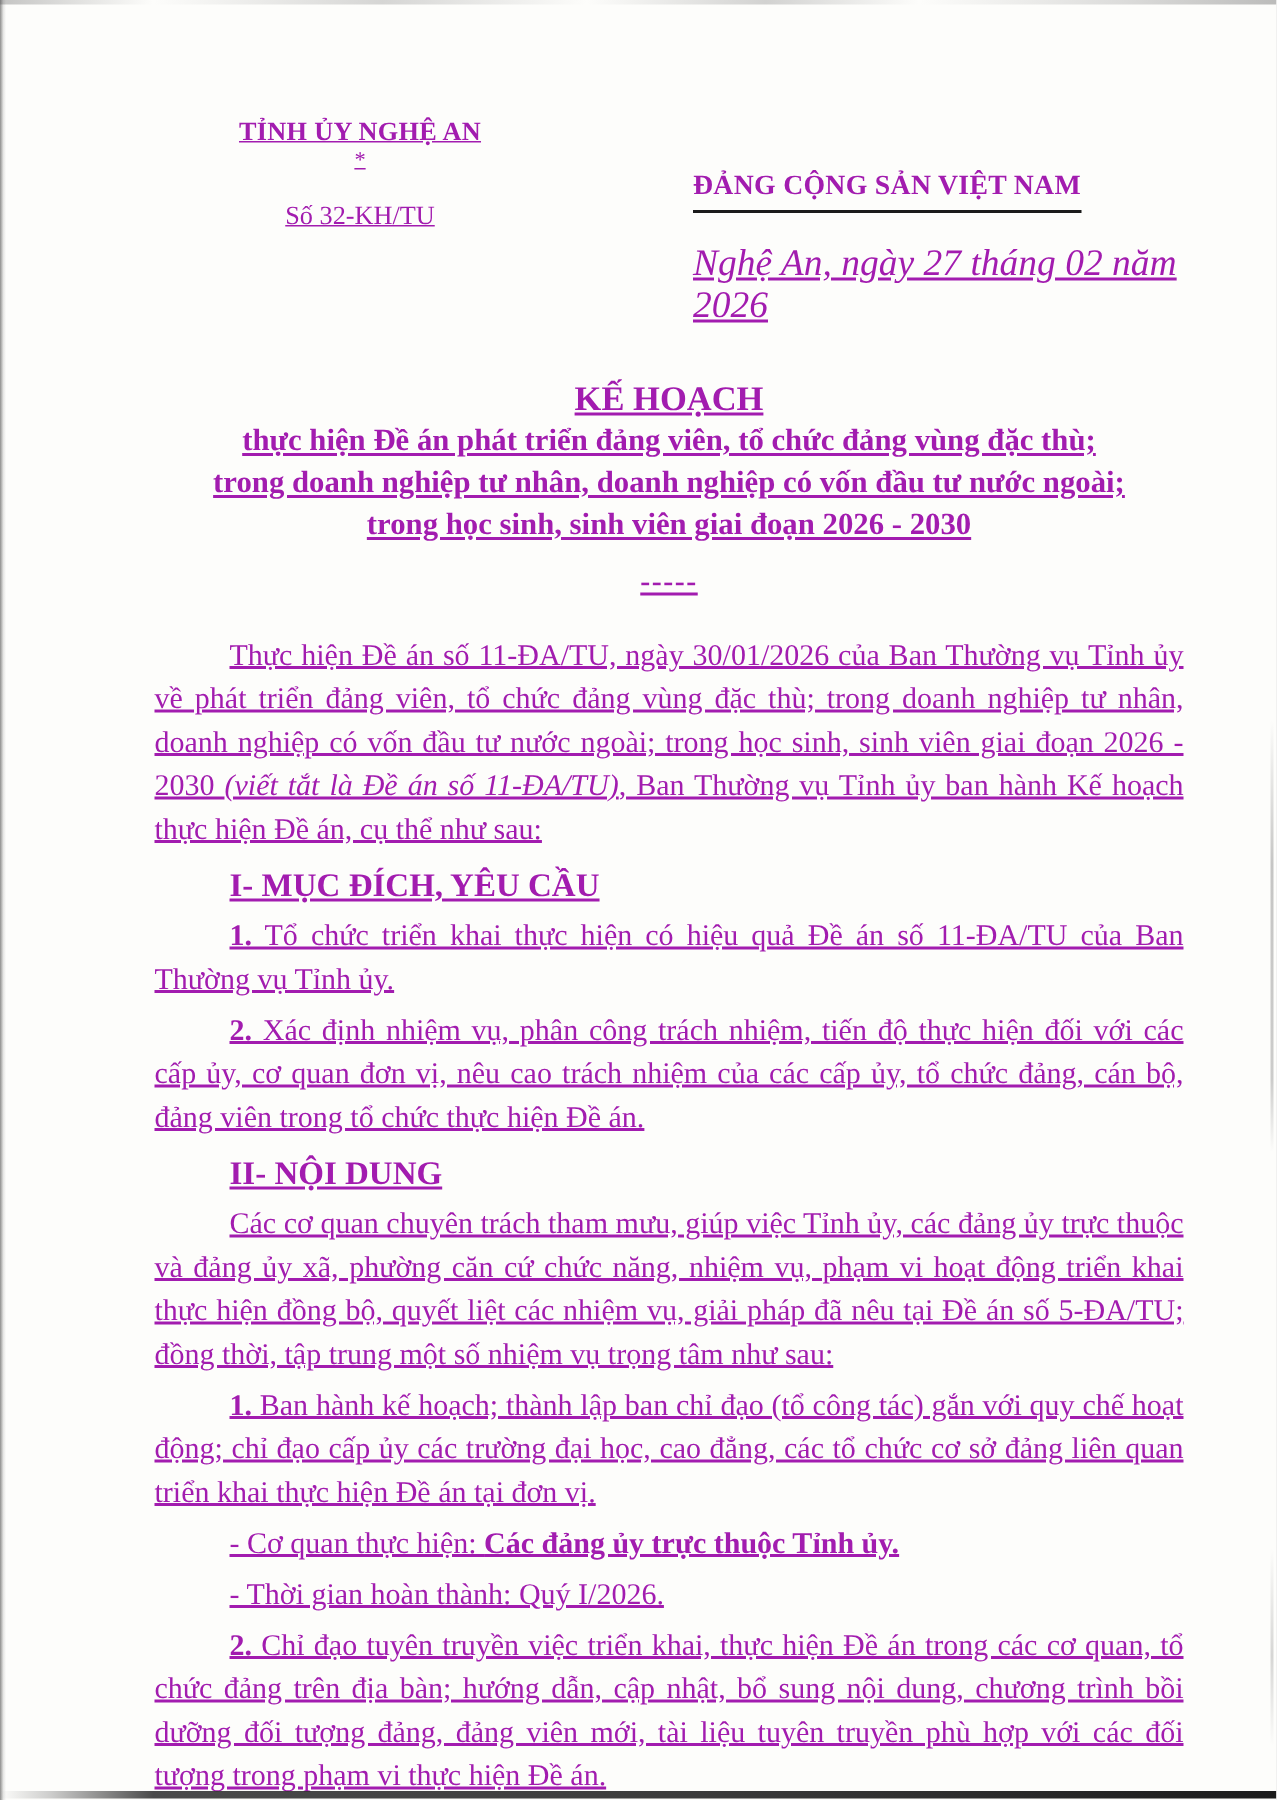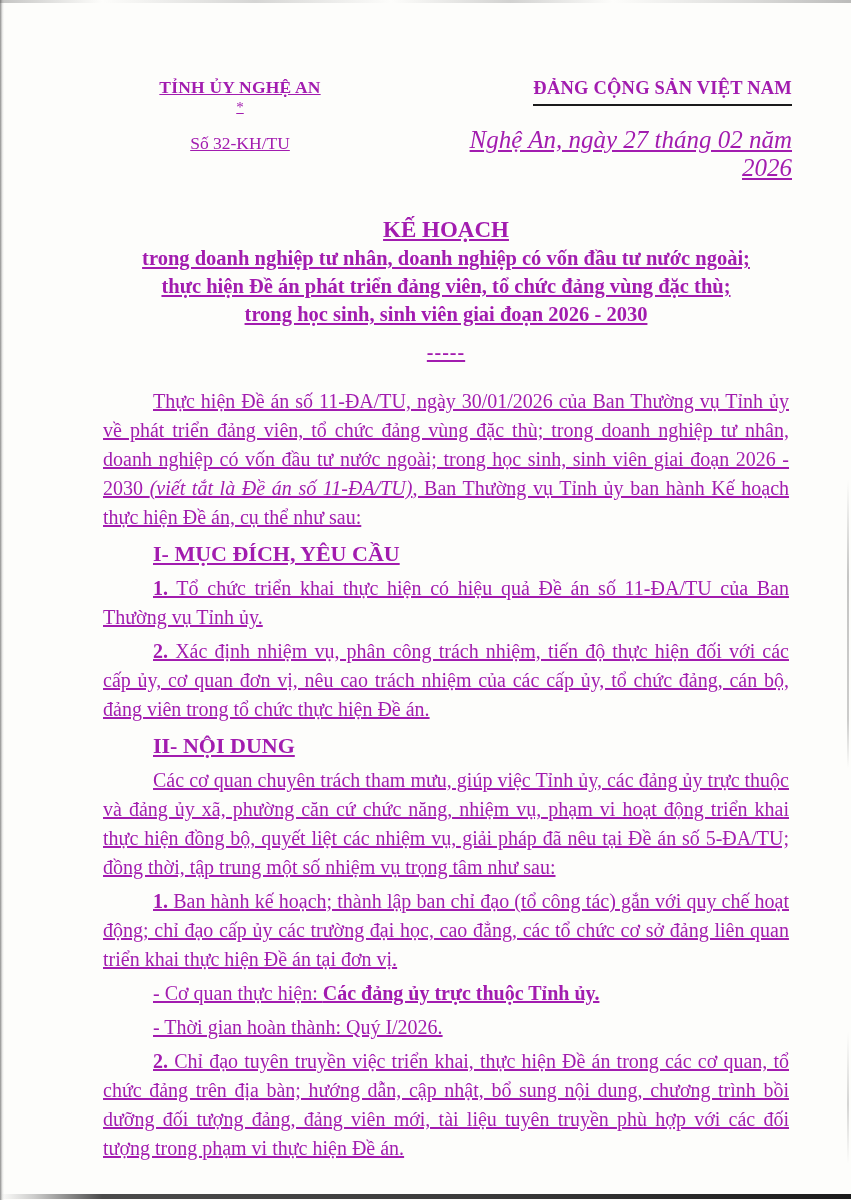--- a/index.html
+++ b/index.html
@@ -35,21 +35,21 @@
     background:linear-gradient(to bottom, transparent 40%, rgba(130,130,130,.45) 48%, rgba(130,130,130,.4) 60%, transparent 64%, transparent 86%, rgba(140,140,140,.35) 92%, transparent 97%);
     pointer-events:none;
   }
 
   
   .doc-header { display:flex; padding-top:76px; }
   .header-left { width:300px; margin-left:90px; text-align:center; }
   .org-name { font-weight:bold; font-size:17.5px; line-height:22px; letter-spacing:.2px; }
   .org-star { font-size:15px; line-height:18px; }
   .doc-number { font-size:17.5px; margin-top:17px; }
-  .header-right { width:330px; margin-left:72px; text-align:right; }
+  .header-right { width:330px; margin-left:72px; text-align:left;margin-top:36px; }
   .party-name { display:inline-block; font-weight:bold; font-size:18.5px; line-height:24px; letter-spacing:.2px; padding-bottom:4px; border-bottom:2px solid #1b1b1b; }
   .dateline { font-style:italic; font-size:25px; margin-top:20px; }
 
   
   .title-block { text-align:center; margin-top:34px; padding:0 62px 0 103px; }
   .title-main { font-size:23px; font-weight:bold; line-height:28px; }
   .title-sub { font-size:20.5px; font-weight:bold; line-height:28px; }
   .separator { font-size:20px; font-weight:bold; letter-spacing:1px; margin-top:13px; }
 
   
@@ -77,22 +77,22 @@
     <div class="header-right">
       <div>
         <span class="party-name">ĐẢNG CỘNG SẢN VIỆT NAM</span>
       </div>
       <div class="dateline">Nghệ An, ngày 27 tháng 02 năm 2026</div>
     </div>
   </div>
 
   <div class="title-block">
     <div class="title-main">KẾ HOẠCH</div>
+    <div class="title-sub">thực hiện Đề án phát triển đảng viên, tổ chức đảng vùng đặc thù;</div>
     <div class="title-sub">trong doanh nghiệp tư nhân, doanh nghiệp có vốn đầu tư nước ngoài;</div>
-    <div class="title-sub">thực hiện Đề án phát triển đảng viên, tổ chức đảng vùng đặc thù;</div>
     <div class="title-sub">trong học sinh, sinh viên giai đoạn 2026 - 2030</div>
     <div class="separator">-----</div>
   </div>
 
   <div class="doc-body">
     <p><span>Thực hiện Đề án số 11-ĐA/TU, ngày 30/01/2026 của Ban Thường vụ Tỉnh ủy về phát triển đảng viên, tổ chức đảng vùng đặc thù; trong doanh nghiệp tư nhân, doanh nghiệp có vốn đầu tư nước ngoài; trong học sinh, sinh viên giai đoạn 2026 - 2030 </span><span class="italic">(viết tắt là Đề án số 11-ĐA/TU)</span><span>, Ban Thường vụ Tỉnh ủy ban hành Kế hoạch thực hiện Đề án, cụ thể như sau:</span></p>
 
     <div class="sec-heading">I- MỤC ĐÍCH, YÊU CẦU</div>
 
     <p><span class="bold">1.</span><span> Tổ chức triển khai thực hiện có hiệu quả Đề án số 11-ĐA/TU của Ban Thường vụ Tỉnh ủy.</span></p>

